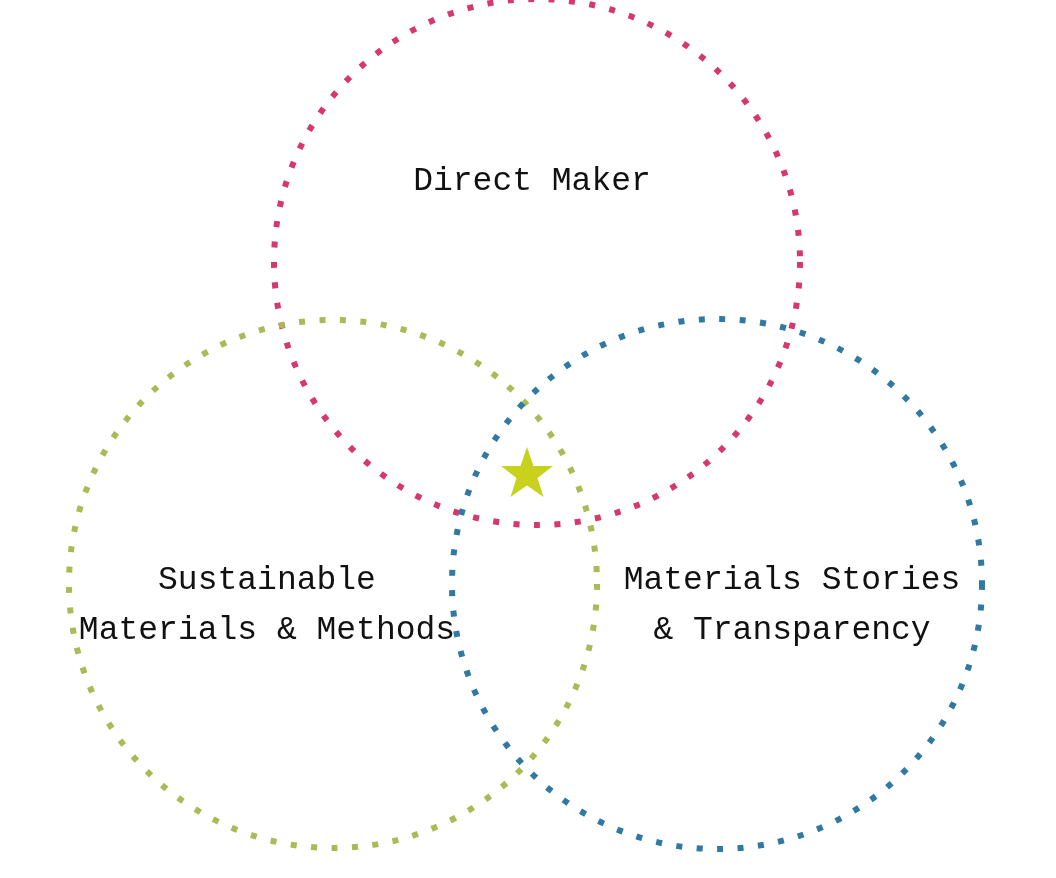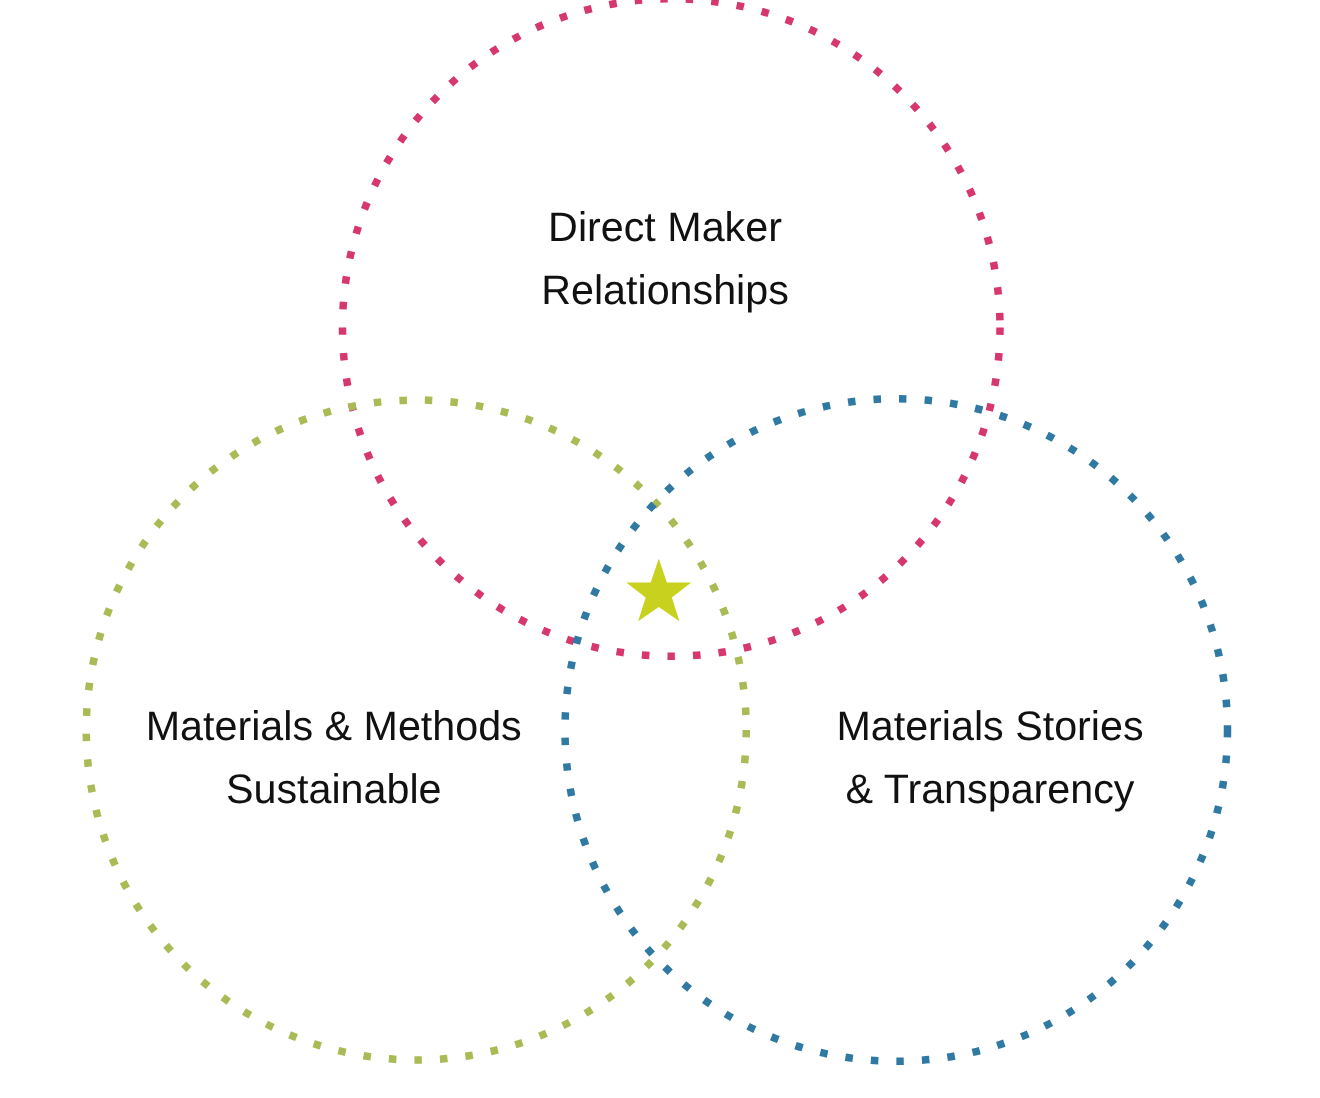--- a/index.html
+++ b/index.html
@@ -1,20 +1,20 @@
 <!DOCTYPE html>
 <html><head>
   <meta charset="utf-8">
   <style>
     html, body { margin: 0; padding: 0; background: #ffffff; }
     body { width: 1056px; height: 878px; position: relative; overflow: hidden; }
     svg.venn { position: absolute; left: 0; top: 0; }
     .label {
       position: absolute;
-      font-family: Liberation Sans, sans-serif;
+      font-family: Liberation Mono, monospace;
       font-size: 33px;
       line-height: 50px;
       color: #111111;
       text-align: center;
       white-space: nowrap;
       transform: translateX(-50%);
     }
     .label span { display: block; }
   </style>
 </head>
@@ -22,24 +22,23 @@
 
 <svg class="venn" width="1056" height="878" viewBox="0 0 1056 878">
   <circle cx="537" cy="262" r="263" fill="none" stroke="#d6376e" stroke-width="6" stroke-dasharray="6 14.5"></circle>
   <circle cx="333" cy="584" r="264" fill="none" stroke="#a8bb55" stroke-width="6" stroke-dasharray="6 14.5"></circle>
   <circle cx="717" cy="584" r="265" fill="none" stroke="#2f79a3" stroke-width="6" stroke-dasharray="6 14.5"></circle>
   <polygon fill="#c8d21e" points="527,447 533.5,466 553,466 537.5,478 543.5,497 527,485.5 510.5,497 516.5,478 501,466 520.5,466"></polygon>
 </svg>
 
 <div class="label" style="left:532px; top:157px;">
   <span>Direct Maker</span>
-  <span>Relationships</span>
 </div>
 
 <div class="label" style="left:267px; top:556px;">
+  <span>Sustainable</span>
   <span>Materials &amp; Methods</span>
-  <span>Sustainable</span>
 </div>
 
 <div class="label" style="left:792px; top:556px;">
   <span>Materials Stories</span>
   <span>&amp; Transparency</span>
 </div>
 
 </body></html>

